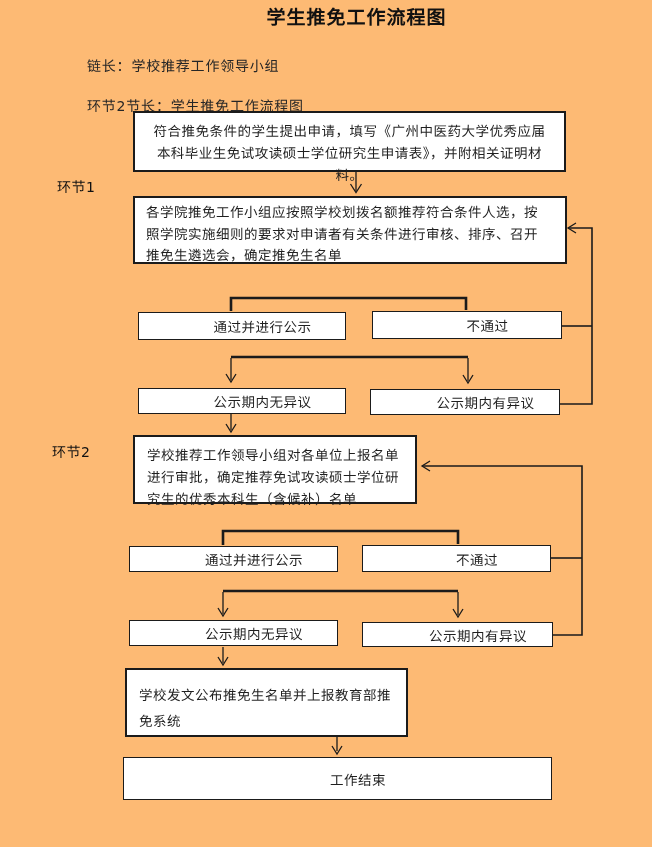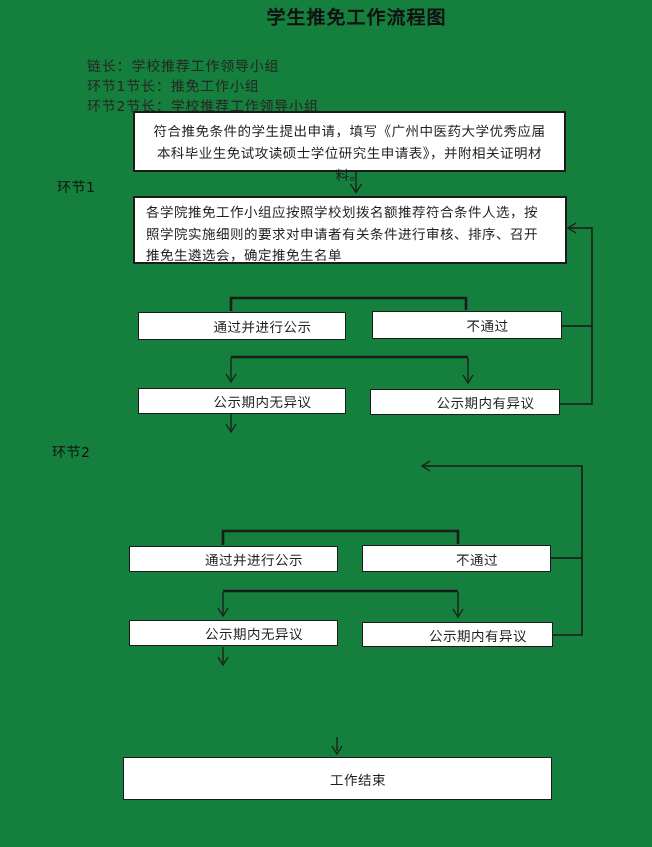--- a/index.html
+++ b/index.html
@@ -1,17 +1,17 @@
 <!DOCTYPE html>
 <html lang="zh-CN"><head>
 <meta charset="utf-8">
 <style>
   html,body{margin:0;padding:0;background:#fff;}
   #page{
-    position:relative;width:652px;height:847px;background:#15803d;
+    position:relative;width:652px;height:847px;background:#fdba74;
     font-family:"DejaVu Sans","Liberation Sans",sans-serif;color:#222;
     overflow:hidden;
   }
   .abs{position:absolute;}
   .box{
     position:absolute;box-sizing:border-box;border:2px solid #1b1b1b;
     background:#fff;font-size:13.5px;color:#1f1f1f;letter-spacing:0.5px;
   }
   .thin{border-width:1.5px;padding-left:41px;}
   .small{display:flex;align-items:center;justify-content:center;text-align:center;}
@@ -27,43 +27,44 @@
   svg.wires{position:absolute;left:0;top:0;pointer-events:none;}
 </style>
 </head>
 <body>
 
 <div id="page">
 
   <div id="title" class="abs">学生推免工作流程图</div>
 
   <div class="abs meta" style="top:31px;">链长：学校推荐工作领导小组</div>
-  <div class="abs meta" style="top:51px;">环节1节长：推免工作小组</div>
-  <div class="abs meta" style="top:71px;">环节2节长：学校推荐工作领导小组</div>
+  <div class="abs meta" style="top:71px;">环节2节长：学生推免工作流程图</div>
 
   <div class="abs stage-label" style="left:57px;top:176px;">环节1</div>
   <div class="abs stage-label" style="left:52px;top:441px;">环节2</div>
 
   <div class="box center2" style="left:133px;top:111px;width:433px;height:61px;padding:7px 16px 0;">符合推免条件的学生提出申请，填写《广州中医药大学优秀应届本科毕业生免试攻读硕士学位研究生申请表》，并附相关证明材料。</div>
 
   <div class="box para" style="left:133px;top:196px;width:434px;height:68px;padding:4px 16px 0 11px;">各学院推免工作小组应按照学校划拨名额推荐符合条件人选，按照学院实施细则的要求对申请者有关条件进行审核、排序、召开推免生遴选会，确定推免生名单</div>
 
   <div class="box thin small" style="left:138px;top:312px;width:208px;height:28px;">通过并进行公示</div>
   <div class="box thin small" style="left:372px;top:311px;width:190px;height:28px;">不通过</div>
 
   <div class="box thin small" style="left:138px;top:388px;width:208px;height:26px;">公示期内无异议</div>
   <div class="box thin small" style="left:370px;top:389px;width:190px;height:26px;">公示期内有异议</div>
 
+  <div class="box para" style="left:133px;top:435px;width:284px;height:69px;padding:7px 8px 0 12px;line-height:22px;">学校推荐工作领导小组对各单位上报名单进行审批，确定推荐免试攻读硕士学位研究生的优秀本科生（含候补）名单</div>
 
   <div class="box thin small" style="left:129px;top:546px;width:209px;height:26px;">通过并进行公示</div>
   <div class="box thin small" style="left:362px;top:545px;width:189px;height:27px;">不通过</div>
 
   <div class="box thin small" style="left:129px;top:620px;width:209px;height:26px;">公示期内无异议</div>
   <div class="box thin small" style="left:362px;top:622px;width:191px;height:25px;">公示期内有异议</div>
 
+  <div class="box para" style="left:125px;top:668px;width:283px;height:69px;padding:12px 10px 0 12px;line-height:26px;">学校发文公布推免生名单并上报教育部推免系统</div>
 
   <div class="box thin small" style="left:123px;top:757px;width:429px;height:43px;">工作结束</div>
 
 
   <svg class="wires" width="652" height="847" viewBox="0 0 652 847">
     <g stroke="#1b1b1b" fill="none">
 
       <path d="M356,172 V191" stroke-width="1.3"></path>
       <polyline points="350.5,184 356,192.5 361.5,184" stroke-width="1.3"></polyline>
 

